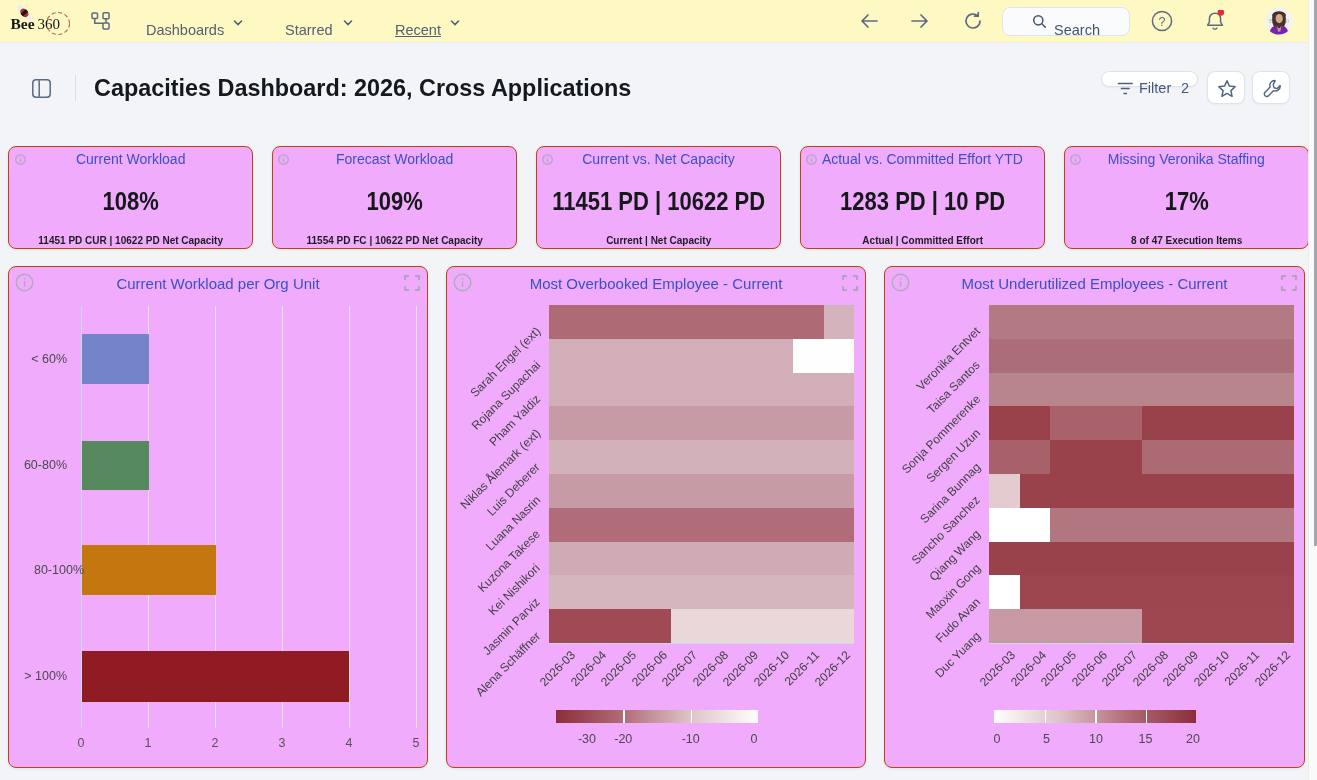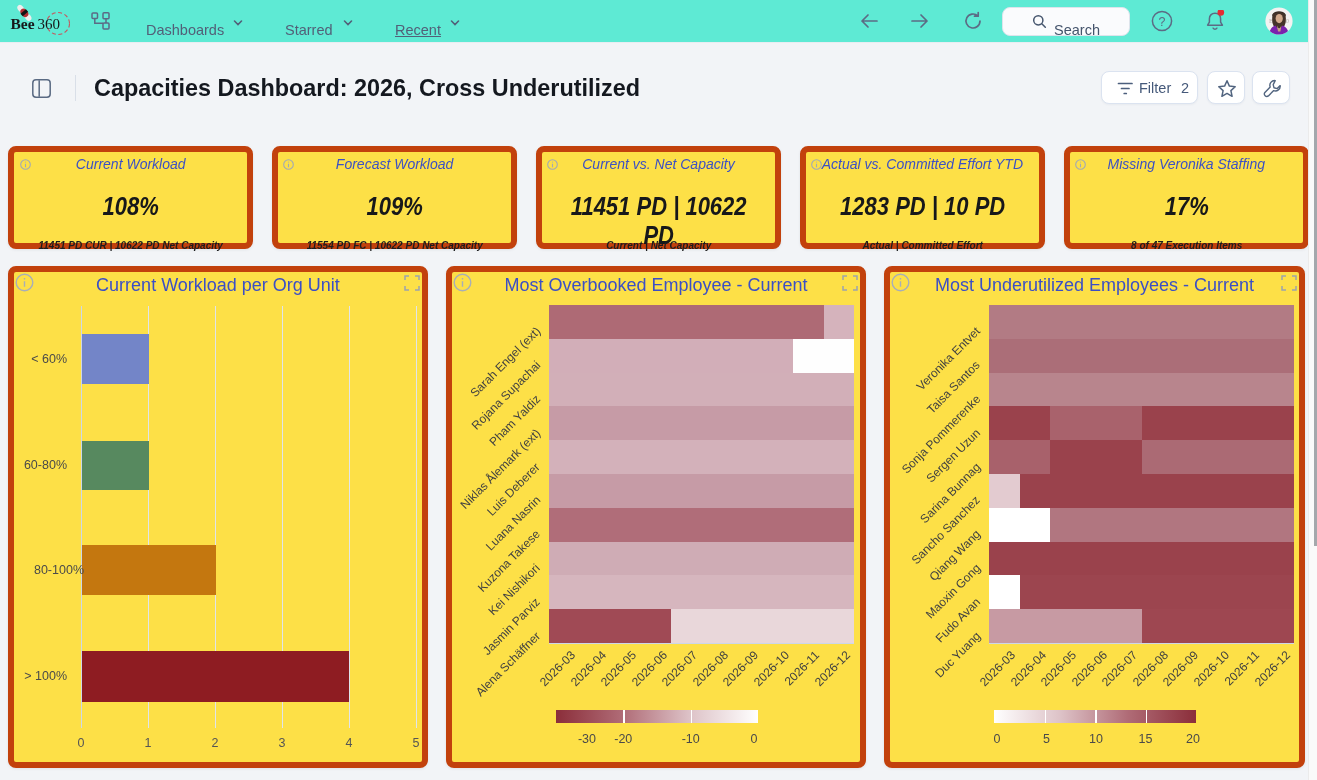--- a/index.html
+++ b/index.html
@@ -1,37 +1,37 @@
 <!DOCTYPE html>
 <html><head>
 <meta charset="utf-8">
 <style>
   * { margin:0; padding:0; box-sizing:border-box; }
   html,body { width:1317px; height:780px; overflow:hidden; font-family:"Liberation Sans", sans-serif; }
   body { background:#f2f4f7; position:relative; }
   .abs { position:absolute; }
 
   
-  #navbar { position:absolute; left:0; top:0; width:1317px; height:43px; background:#5eead4; border-bottom:1px solid #e9edf2; z-index:5; }
+  #navbar { position:absolute; left:0; top:0; width:1317px; height:43px; background:#fef9c3; border-bottom:1px solid #e9edf2; z-index:5; }
   .navtxt { position:absolute; top:9px; height:43px; line-height:43px; font-size:14.5px; color:#526078; }
   .chev { position:absolute; top:18px; width:10px; height:10px; }
 
   
   #title { position:absolute; left:94px; top:75px; font-size:23.4px; font-weight:bold; color:#14181f; letter-spacing:0px; }
   .btn { position:absolute; background:#fff; border:1px solid #dbe3f0; border-radius:8px; box-shadow:0 1px 2px rgba(30,50,90,.05); }
 
   
-  .card { position:absolute; background:#fde047; border:6px solid #c2410c; border-radius:8px; box-shadow:0 1px 3px rgba(25,35,60,.08);font-style:italic; }
+  .card { position:absolute; background:#f0abfc; border:1px solid #c2410c; border-radius:8px; box-shadow:0 1px 3px rgba(25,35,60,.08); }
   .kpi-title { position:absolute; top:4px; left:0; right:0; text-align:center; font-size:14px; color:#3c50c4; }
   .kpi-val { position:absolute; top:40px; left:0; right:0; text-align:center; font-size:25px; font-weight:600; color:#17181a; transform:scaleX(.88); }
   .kpi-sub { position:absolute; top:87px; left:0; right:0; text-align:center; font-size:11.5px; font-weight:600; color:#1c1d1f; transform:scaleX(.87); }
   .info { position:absolute; }
 
   
-  .ctitle { position:absolute; top:9px; left:0; right:0; text-align:center; font-size:18px; color:#3b4fc6; }
+  .ctitle { position:absolute; top:9px; left:0; right:0; text-align:center; font-size:15px; color:#3b4fc6; }
 
   .bar { position:absolute; }
   .grid { position:absolute; width:1px; background:#e0e4eb; }
   .cat { position:absolute; font-size:12.5px; color:#4a4a4a; text-align:right; width:60px; }
   .xt { position:absolute; font-size:12.5px; color:#555; width:20px; text-align:center; }
 
   .hrow { position:absolute; }
   .hseg { position:absolute; top:0; height:100%; }
   .rname { position:absolute; font-size:12px; color:#414141; white-space:nowrap; transform-origin:100% 50%; transform:rotate(-45deg); }
   .rdate { position:absolute; font-size:12px; color:#414141; white-space:nowrap; transform-origin:100% 50%; transform:rotate(-45deg); }
@@ -120,23 +120,23 @@
       <path d="M12 18.5 l2.2 4 l2.2 -4 l-1 6 h-2.4 z" fill="#c99d80"></path>
     </g>
   </svg>
 </div>
 
 <svg class="abs" style="left:32px; top:78.5px;" width="19" height="19" viewBox="0 0 19 19">
   <rect x="0.8" y="0.8" width="17.4" height="17.4" rx="3.2" fill="none" stroke="#5a6a83" stroke-width="1.5"></rect>
   <path d="M7.2 1.2 V17.8" stroke="#5a6a83" stroke-width="1.5"></path>
 </svg>
 <div class="abs" style="left:75px; top:75px; width:1px; height:26px; background:#d9dfe8;"></div>
-<div id="title">Capacities Dashboard: 2026, Cross Underutilized</div>
-
-<div class="btn" style="left:1101px; top:71px; width:97px; height:33px;padding-left:8px;">
+<div id="title">Capacities Dashboard: 2026, Cross Applications</div>
+
+<div class="btn" style="left:1101px; top:71px; width:97px; height:16px;padding-left:8px;">
   <svg class="abs" style="left:15px; top:9px;" width="18" height="16" viewBox="0 0 18 16">
     <g stroke="#4c5f7d" stroke-width="1.7" stroke-linecap="round">
       <path d="M1.5 2.5 H15"></path>
         <path d="M4.5 7.5 H12"></path>
         <path d="M7.2 12.5 H9.3"></path>
     </g>
   </svg>
   <span style="position:absolute; left:37px; top:8px; font-size:14.5px; color:#45597a;">Filter</span>
   <span style="position:absolute; left:79px; top:8px; font-size:14.5px; color:#45597a;">2</span>
 </div>

